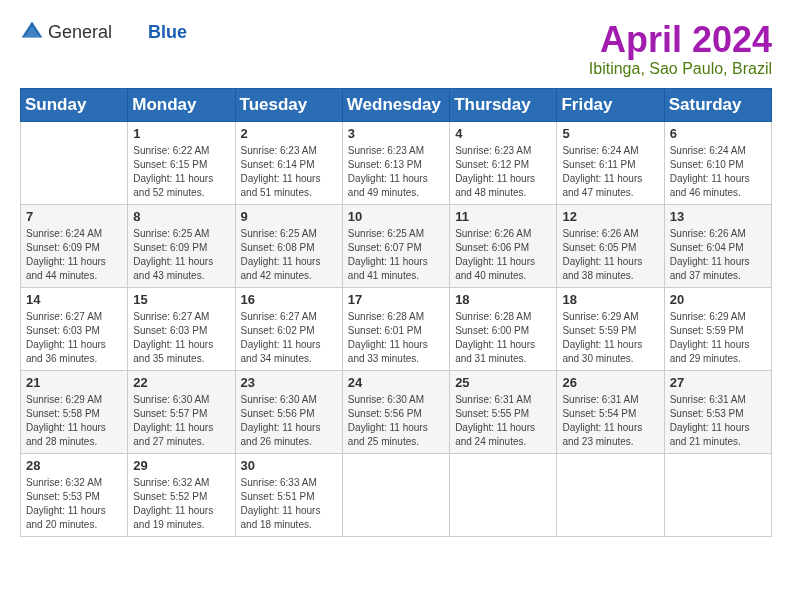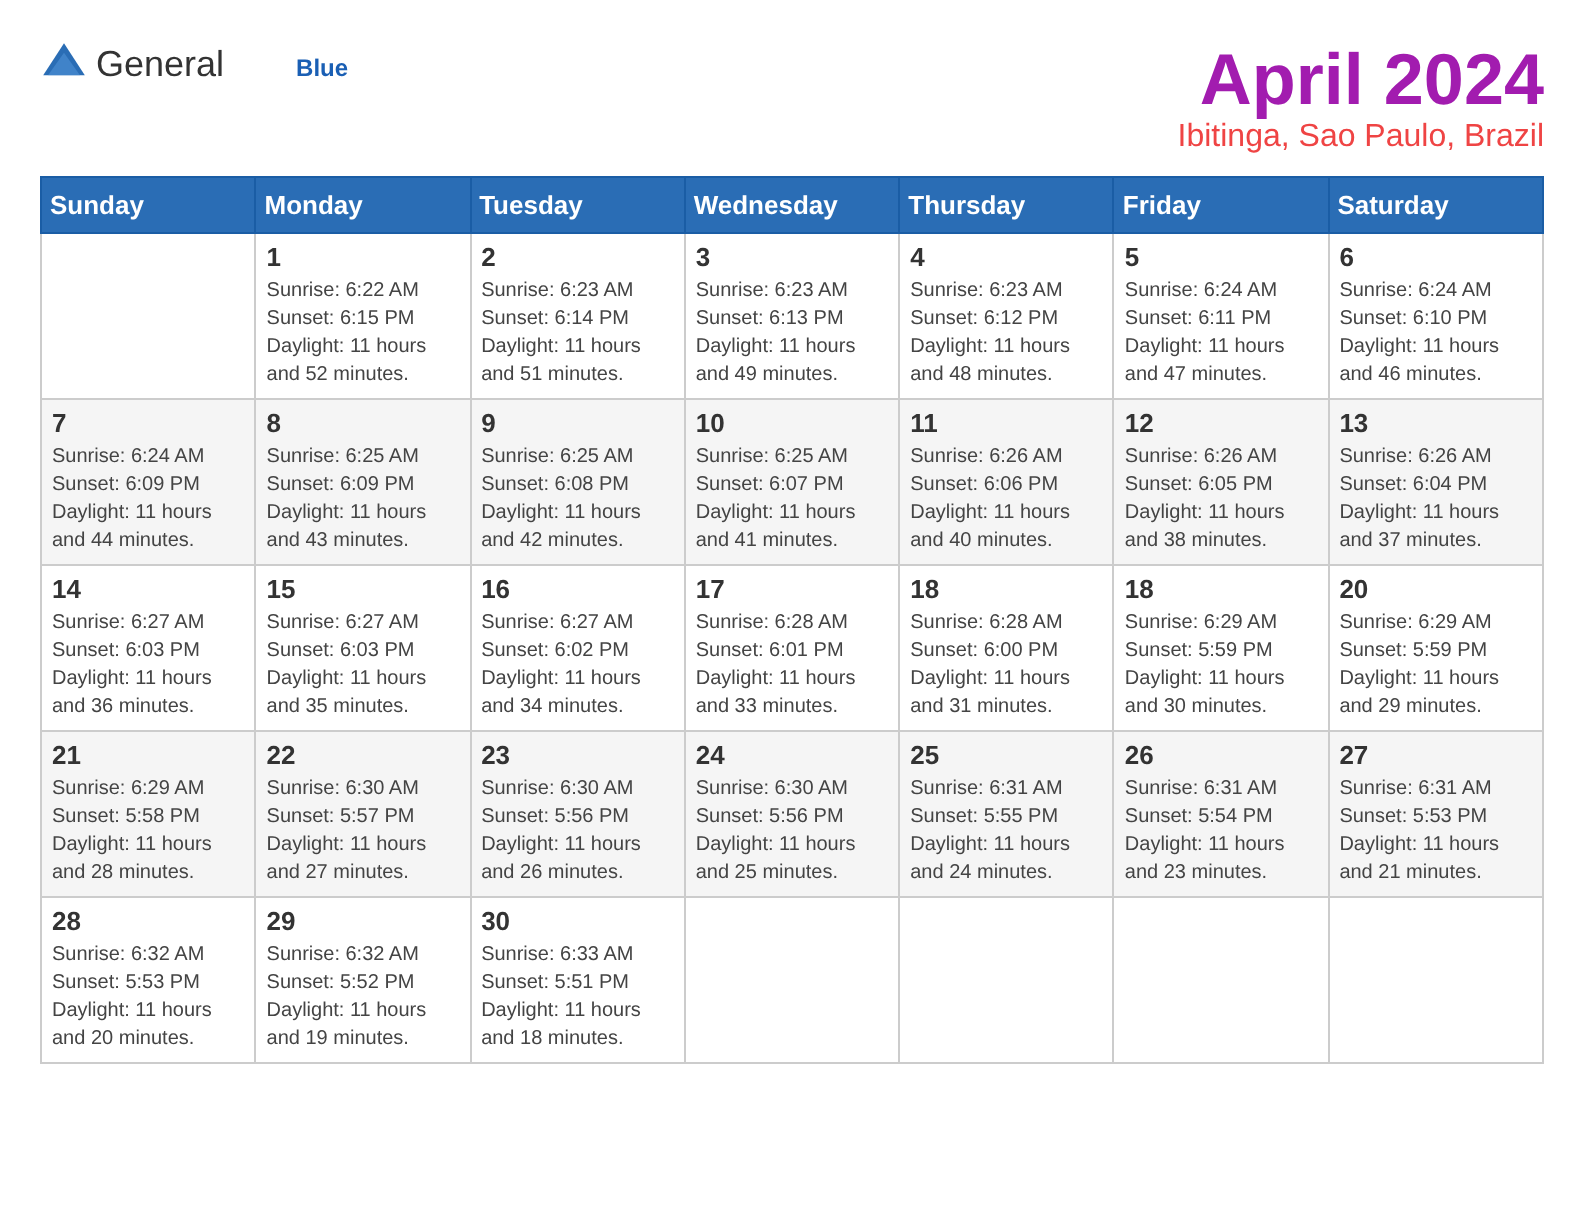--- a/index.html
+++ b/index.html
@@ -20,53 +20,53 @@
       display: flex;
       align-items: center;
       gap: 4px;
     }
     .logo-text-general {
       font-size: 18px;
       font-weight: normal;
       color: #333;
     }
     .logo-text-blue {
-      font-size: 12px;
+      font-size: 18px;
       font-weight: bold;
       color: #1a5fb4;
       padding-left: 36px;
     }
     .logo-icon {
       width: 24px;
       height: 24px;
     }
     .title-area {
       text-align: right;
     }
     .month-title {
       font-size: 36px;
       font-weight: bold;
       color: #a21caf;
       line-height: 1.1;
     }
     .location-title {
       font-size: 16px;
-      color: #ef4444;
+      color: #4d7c0f;
     }
     .calendar-table {
       width: 100%;
       border-collapse: collapse;
       font-size: 11px;
     }
     .calendar-table th {
       background-color: #2a6db5;
       color: white;
       padding: 6px 4px;
       text-align: left;
-      font-size: 13px;
+      font-size: 17px;
       border: 1px solid #1a5da5;
     }
     .calendar-table td {
       border: 1px solid #ccc;
       vertical-align: top;
       padding: 4px 5px;
       min-height: 80px;
       width: calc(100% / 7);
     }
     .day-number {

